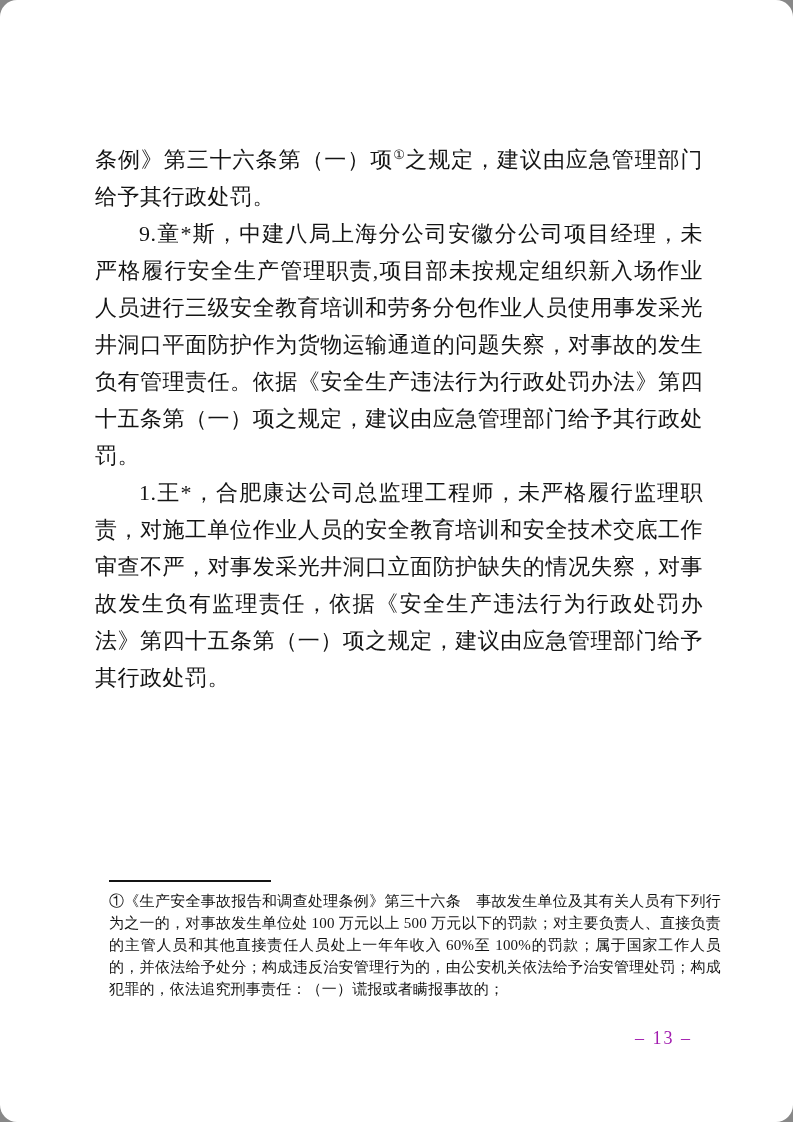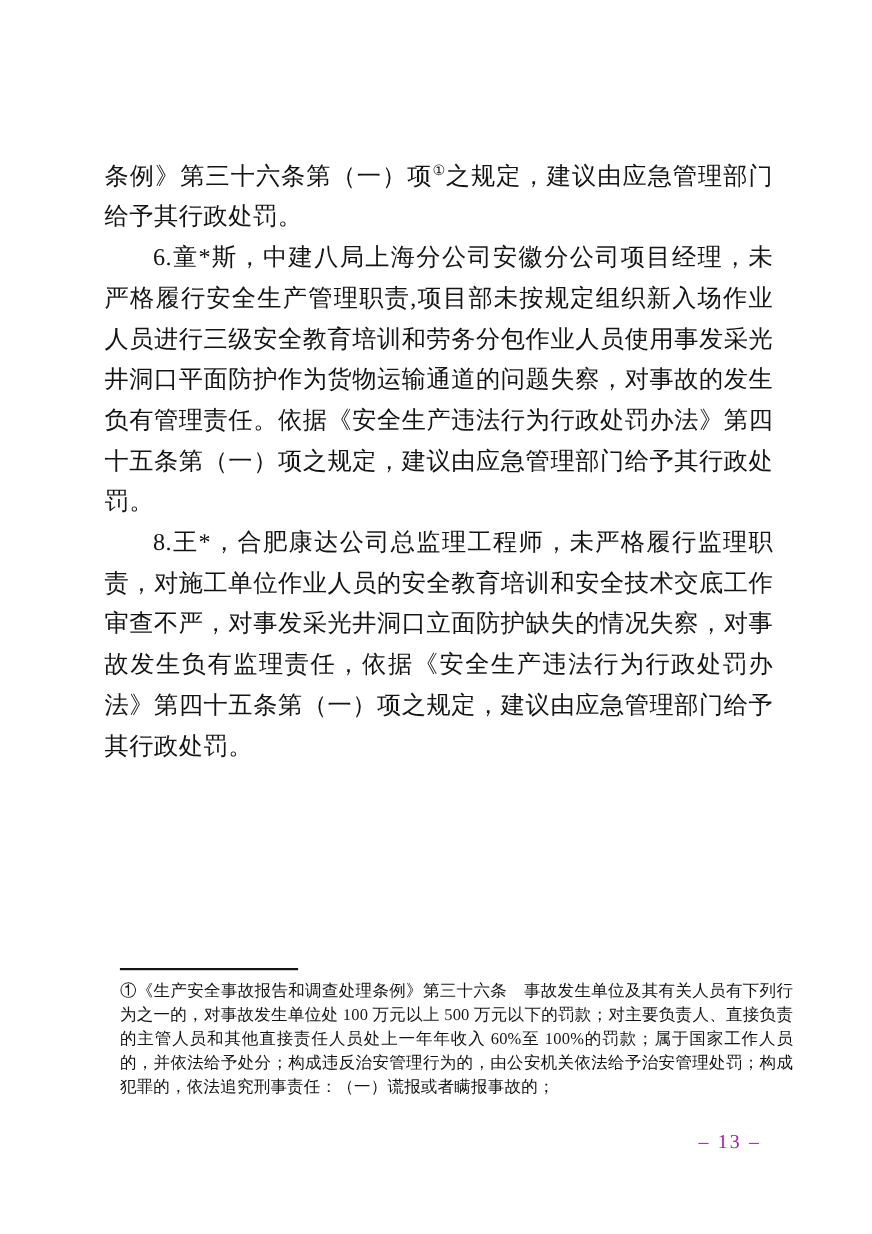--- a/index.html
+++ b/index.html
@@ -6,20 +6,21 @@
   html, body { background: #888; }
   .page {
     position: relative;
     width: 793px;
     height: 1122px;
     margin: 0 auto;
     background: #ffffff;
     font-family: "Liberation Serif", serif;
     color: #141414;
     overflow: hidden;
+    border-radius: 17px;
   }
   .body-text {
     position: absolute;
     left: 95px;
     top: 141px;
     width: 608px;
     font-size: 22px;
     line-height: 37px;
     text-align: justify;
     letter-spacing: 0.5px;
@@ -59,22 +60,22 @@
     color: #a21caf;
   }
 </style>
 </head>
 <body>
 
 <div class="page">
 
   <div class="body-text">
     <p><span>条例》第三十六条第（一）项</span><sup class="ref-mark">①</sup><span>之规定，建议由应急管理部门给予其行政处罚。</span></p>
-    <p class="indented">6.童*斯，中建八局上海分公司安徽分公司项目经理，未严格履行安全生产管理职责,项目部未按规定组织新入场作业人员进行三级安全教育培训和劳务分包作业人员使用事发采光井洞口平面防护作为货物运输通道的问题失察，对事故的发生负有管理责任。依据《安全生产违法行为行政处罚办法》第四十五条第（一）项之规定，建议由应急管理部门给予其行政处罚。</p>
-    <p class="indented">8.王*，合肥康达公司总监理工程师，未严格履行监理职责，对施工单位作业人员的安全教育培训和安全技术交底工作审查不严，对事发采光井洞口立面防护缺失的情况失察，对事故发生负有监理责任，依据《安全生产违法行为行政处罚办法》第四十五条第（一）项之规定，建议由应急管理部门给予其行政处罚。</p>
+    <p class="indented">9.童*斯，中建八局上海分公司安徽分公司项目经理，未严格履行安全生产管理职责,项目部未按规定组织新入场作业人员进行三级安全教育培训和劳务分包作业人员使用事发采光井洞口平面防护作为货物运输通道的问题失察，对事故的发生负有管理责任。依据《安全生产违法行为行政处罚办法》第四十五条第（一）项之规定，建议由应急管理部门给予其行政处罚。</p>
+    <p class="indented">1.王*，合肥康达公司总监理工程师，未严格履行监理职责，对施工单位作业人员的安全教育培训和安全技术交底工作审查不严，对事发采光井洞口立面防护缺失的情况失察，对事故发生负有监理责任，依据《安全生产违法行为行政处罚办法》第四十五条第（一）项之规定，建议由应急管理部门给予其行政处罚。</p>
   </div>
 
   <div class="footnote">
     <div class="footnote-separator"></div>
     <div class="footnote-text">①《生产安全事故报告和调查处理条例》第三十六条　事故发生单位及其有关人员有下列行为之一的，对事故发生单位处 100 万元以上 500 万元以下的罚款；对主要负责人、直接负责的主管人员和其他直接责任人员处上一年年收入 60%至 100%的罚款；属于国家工作人员的，并依法给予处分；构成违反治安管理行为的，由公安机关依法给予治安管理处罚；构成犯罪的，依法追究刑事责任：（一）谎报或者瞒报事故的；</div>
   </div>
 
   <div class="page-number">– 13 –</div>
 
 </div>

